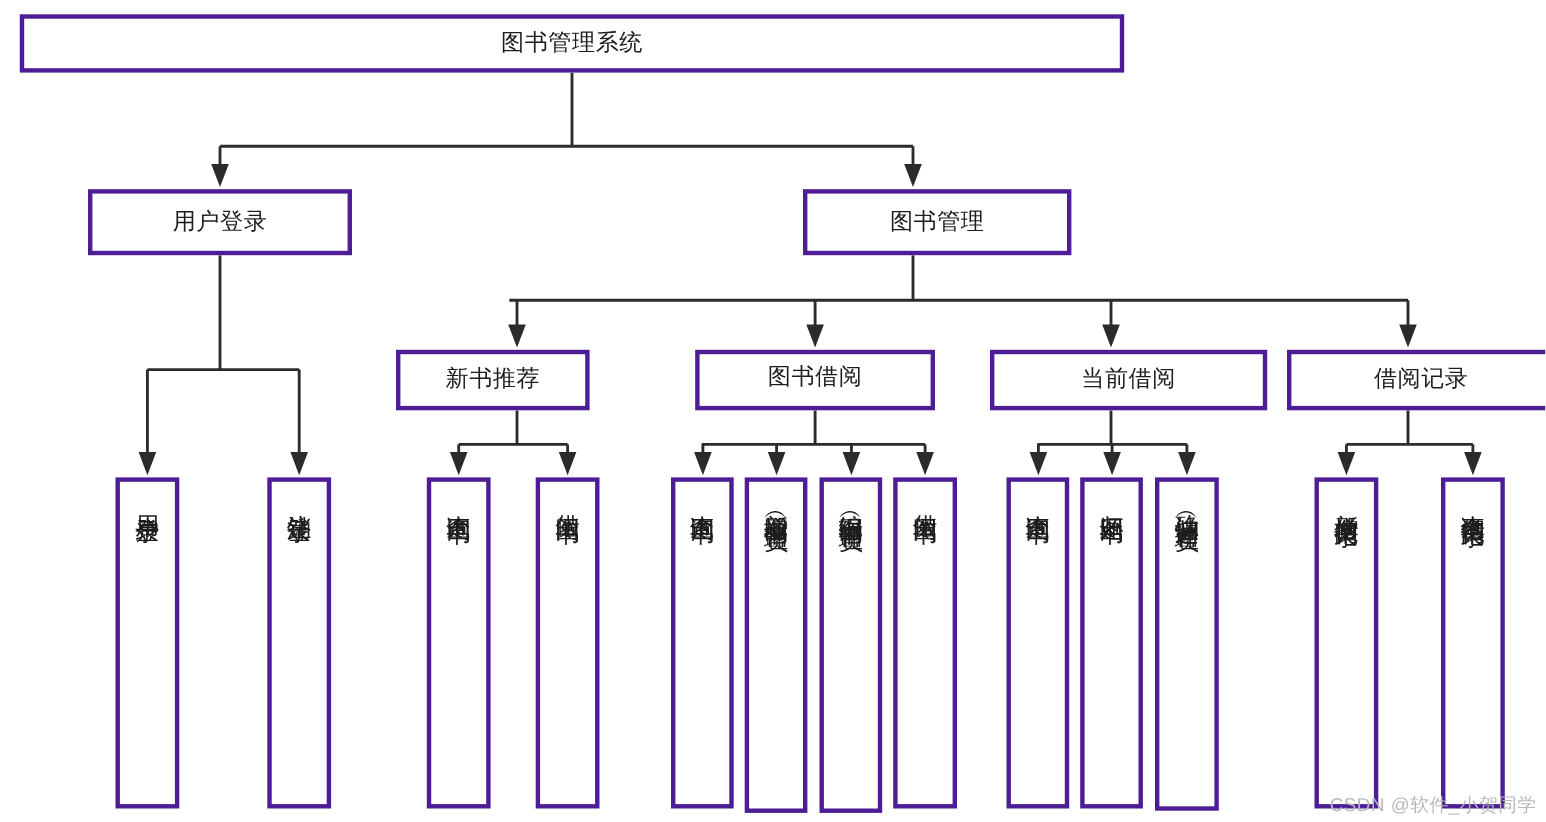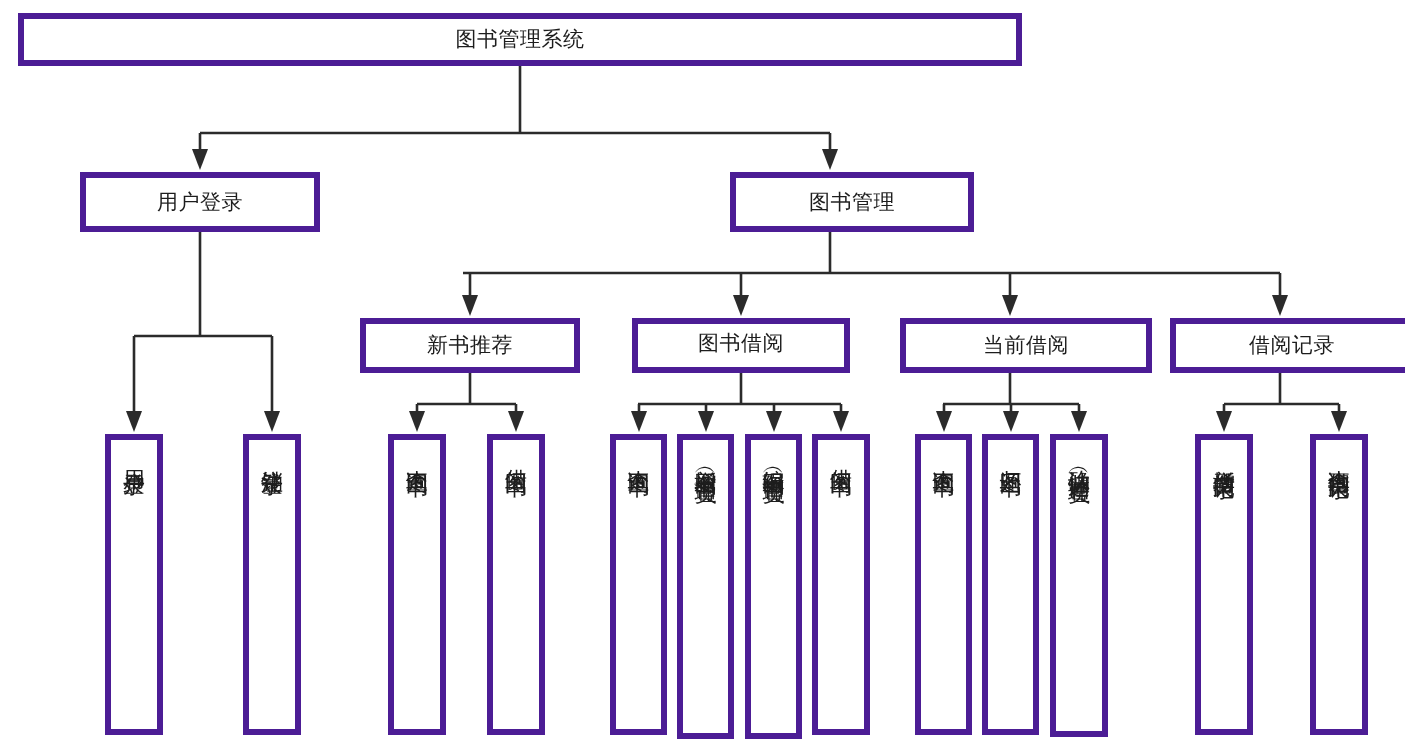--- a/index.html
+++ b/index.html
@@ -22,21 +22,21 @@
     left: 0;
     top: 0;
     width: 1405px;
     height: 747px;
     pointer-events: none;
   }
   .node {
     position: absolute;
     box-sizing: border-box;
     background: #ffffff;
-    border: 6px solid #4c1d95;
+    border: 4px solid #4c1d95;
     display: flex;
     align-items: center;
     justify-content: center;
     color: #1d1d1d;
   }
   .node .lbl {
     display: block;
     text-align: center;
     line-height: 1.18;
     letter-spacing: 0.5px;
@@ -127,21 +127,21 @@
   <div id="nodes">
       <div class="node horiz" style="left: 18px; top: 13px; width: 1004px; height: 53px;">
         <span class="lbl">图书管理系统</span>
       </div>
       <div class="node horiz" style="left: 80px; top: 172px; width: 240px; height: 60px;">
         <span class="lbl">用户登录</span>
       </div>
       <div class="node horiz" style="left: 710px; top: 172px; width: 244px; height: 60px; margin-left: 20px;">
         <span class="lbl">图书管理</span>
       </div>
-      <div class="node horiz" style="left: 360px; top: 318px; width: 220px; height: 55px;">
+      <div class="node horiz" style="left: 360px; top: 318px; width: 176px; height: 55px;">
         <span class="lbl">新书推荐</span>
       </div>
       <div class="node horiz" style="left: 632px; top: 318px; width: 218px; height: 55px; font-family: Liberation Mono, monospace;">
         <span class="lbl">图书借阅</span>
       </div>
       <div class="node horiz" style="left: 900px; top: 318px; width: 252px; height: 55px;">
         <span class="lbl">当前借阅</span>
       </div>
       <div class="node horiz" style="left: 1170px; top: 318px; width: 244px; height: 55px;">
         <span class="lbl">借阅记录</span>
@@ -179,13 +179,14 @@
       <div class="node vert" style="left: 1050px; top: 434px; width: 58px; height: 303px;">
         <span class="lbl">确认归还（管理员）</span>
       </div>
       <div class="node vert" style="left: 1195px; top: 434px; width: 58px; height: 301px;">
         <span class="lbl">新增借阅记录</span>
       </div>
       <div class="node vert" style="left: 1310px; top: 434px; width: 58px; height: 301px;">
         <span class="lbl">查询借阅记录</span>
       </div>
     </div>
+  <div class="watermark">CSDN @软件_小贺同学</div>
 </div>
 
 </body></html>

